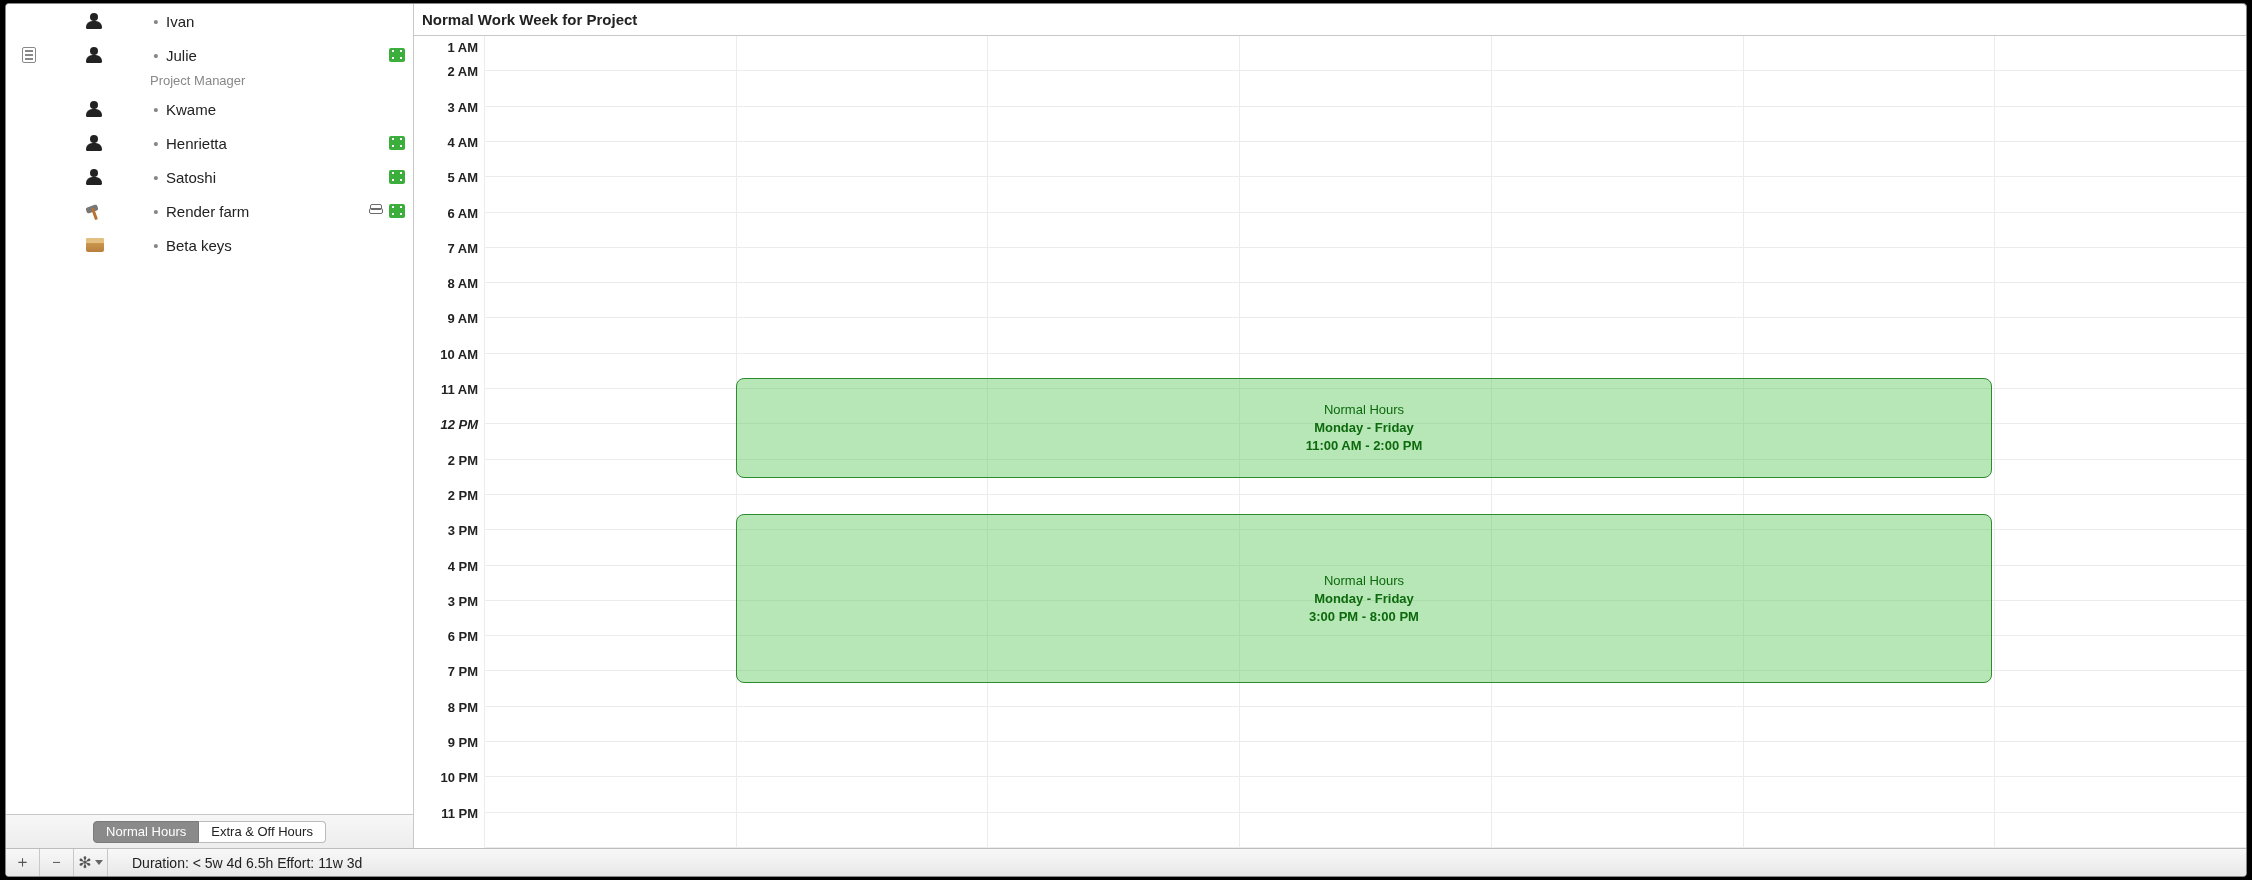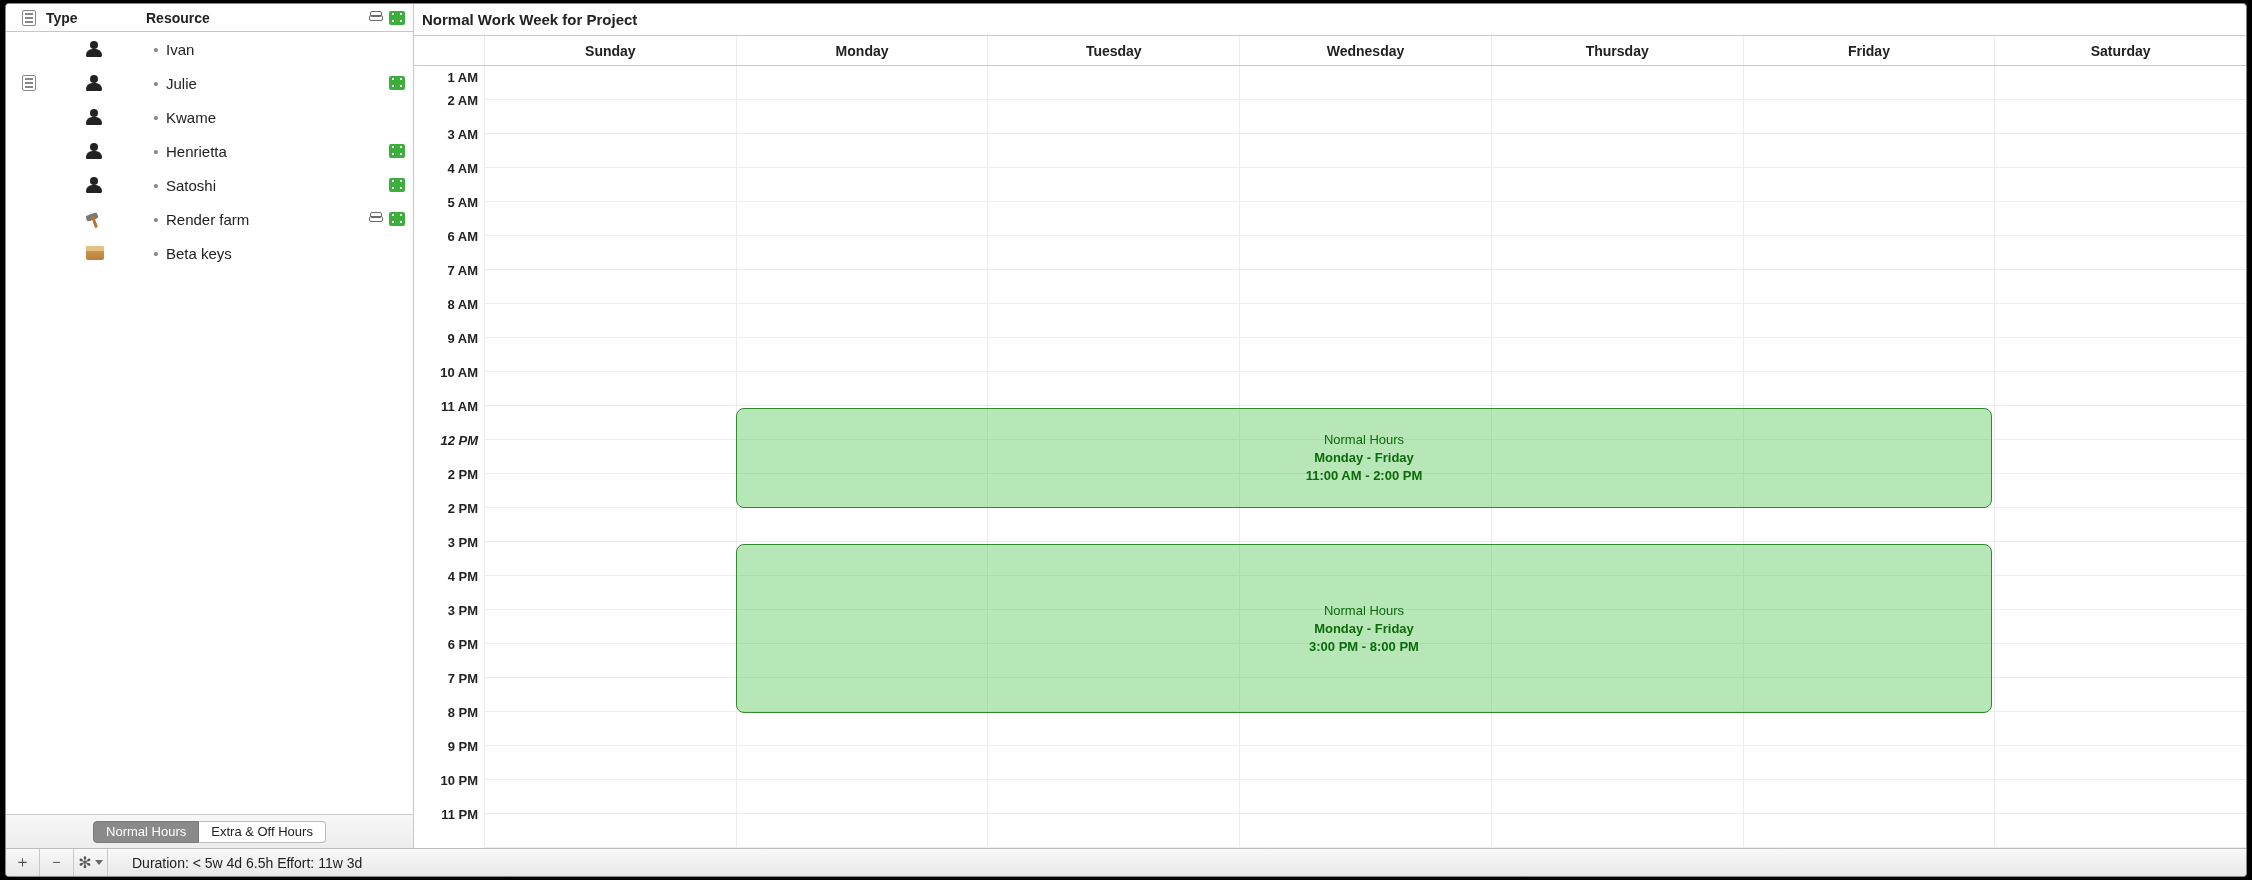--- a/index.html
+++ b/index.html
@@ -172,31 +172,20 @@
   .bb-gear::after{content:"";width:0;height:0;border-left:4px solid transparent;border-right:4px solid transparent;border-top:5px solid #666;margin-left:3px;}
   .bb-status { padding-left: 24px; }
 </style>
 </head>
 <body>
 
 <div class="frame">
   <div class="main-row">
 
     <div class="sidebar">
-      <div class="sidebar-header">
-        <div class="col-notes">
-            <span class="ico-notes"></span>
-          </div>
-        <div class="col-type">Type</div>
-        <div class="col-res">Resource</div>
-        <div class="col-icons">
-          <span class="ico-cal"></span>
-          <span class="ico-puzzle"></span>
-        </div>
-      </div>
       <div class="resource-list" id="resource-list">
           <div class="res-row">
             <div class="c-notes"></div>
             <div class="c-type">
               <span class="ico-person"></span>
             </div>
             <div class="c-bullet">•</div>
             <div class="c-name">Ivan</div>
             <div class="c-icons"></div>
           </div>
@@ -206,20 +195,21 @@
             </div>
             <div class="c-type">
               <span class="ico-person"></span>
             </div>
             <div class="c-bullet">•</div>
             <div class="c-name">Julie</div>
             <div class="c-icons">
               <span class="ico-puzzle"></span>
             </div>
           </div>
+          <div class="res-row subtitle-row">Project Manager</div>
           <div class="res-row">
             <div class="c-notes"></div>
             <div class="c-type">
               <span class="ico-person"></span>
             </div>
             <div class="c-bullet">•</div>
             <div class="c-name">Kwame</div>
             <div class="c-icons"></div>
           </div>
           <div class="res-row">
@@ -267,30 +257,20 @@
           </div>
         </div>
       <div class="sidebar-tabs">
         <div class="seg first active">Normal Hours</div>
         <div class="seg last">Extra &amp; Off Hours</div>
       </div>
     </div>
 
     <div class="calendar">
       <div class="cal-title">Normal Work Week for Project</div>
-      <div class="cal-days" id="cal-days">
-          <div></div>
-          <div>Sunday</div>
-          <div>Monday</div>
-          <div>Tuesday</div>
-          <div>Wednesday</div>
-          <div>Thursday</div>
-          <div>Friday</div>
-          <div>Saturday</div>
-        </div>
       <div class="cal-body">
         <div class="cal-grid" id="cal-grid">
             <div class="tcell" style="grid-area: 1 / 1;">1 AM</div>
             <div class="cell" style="grid-area: 1 / 2;"></div>
             <div class="cell" style="grid-area: 1 / 3;"></div>
             <div class="cell" style="grid-area: 1 / 4;"></div>
             <div class="cell" style="grid-area: 1 / 5;"></div>
             <div class="cell" style="grid-area: 1 / 6;"></div>
             <div class="cell" style="grid-area: 1 / 7;"></div>
             <div class="cell" style="grid-area: 1 / 8;"></div>

